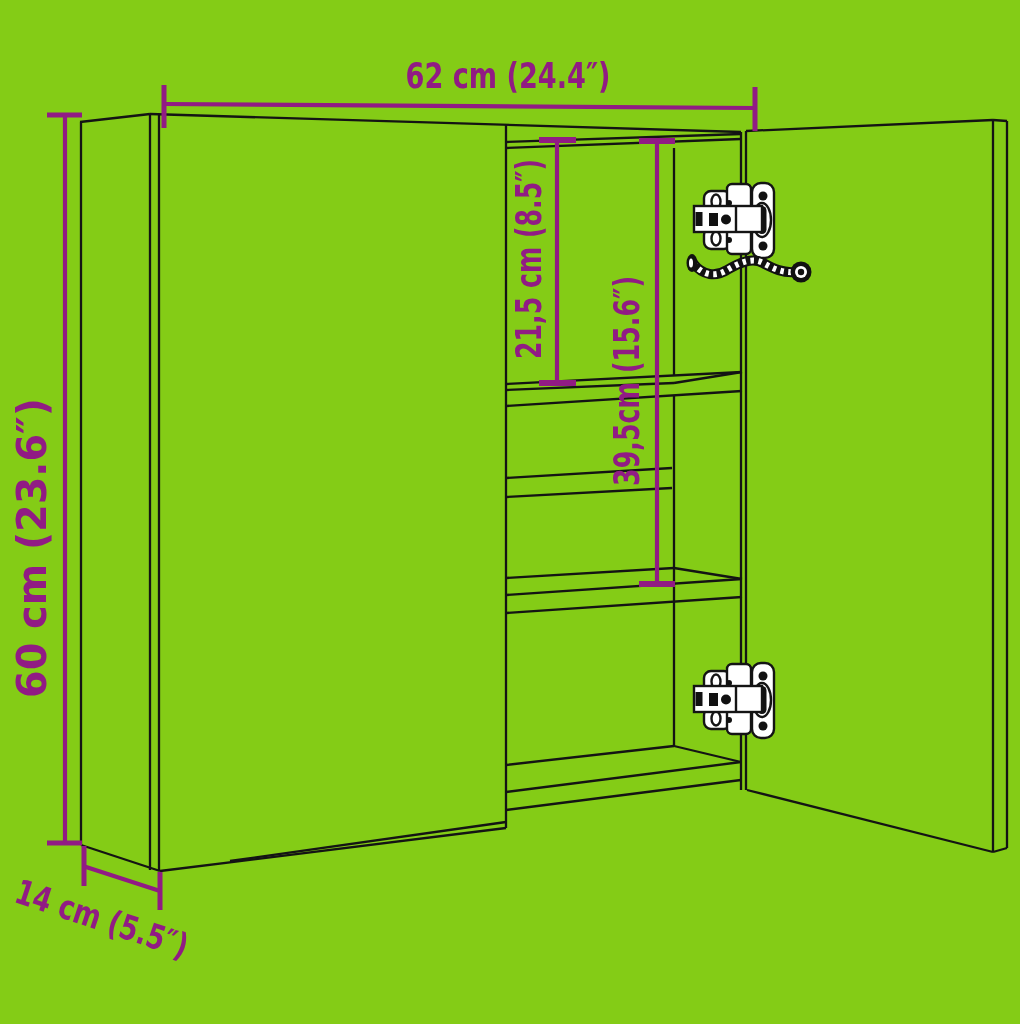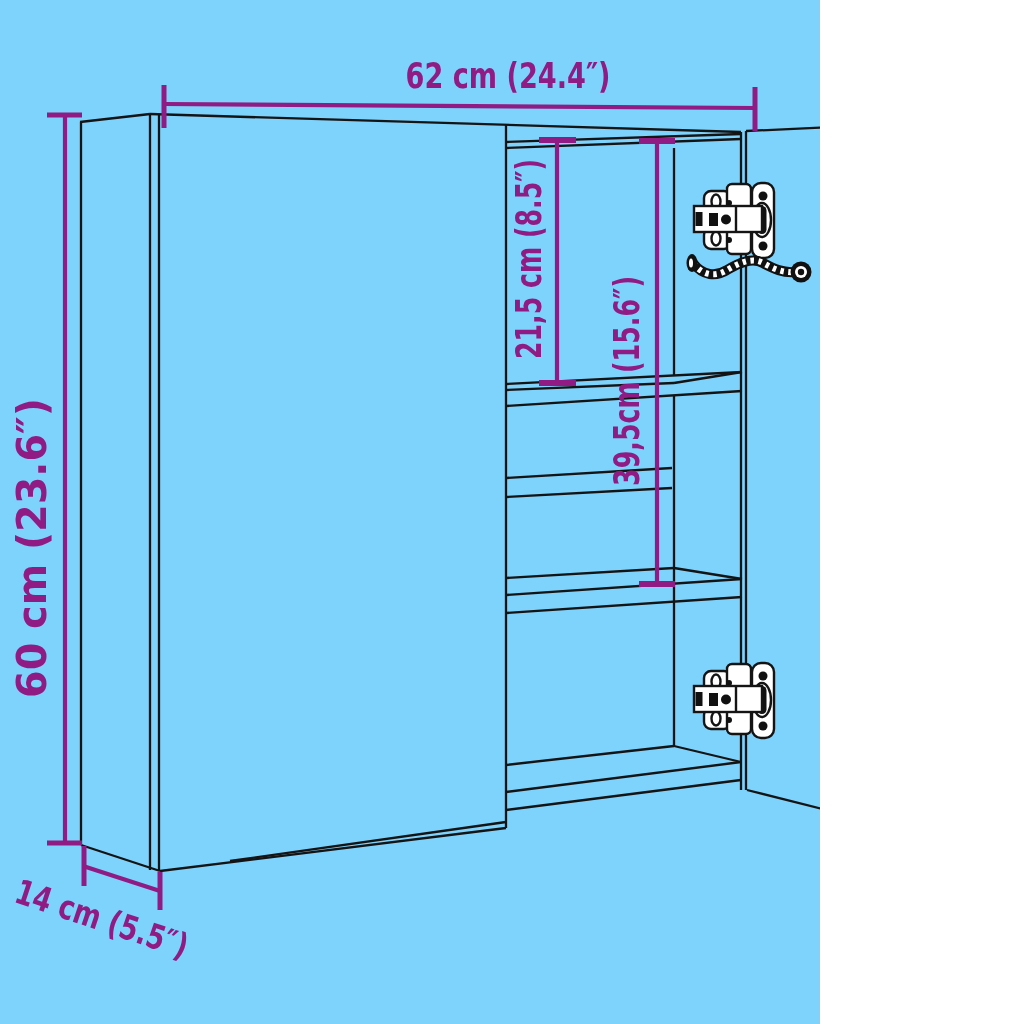--- a/index.html
+++ b/index.html
@@ -1,21 +1,21 @@
 <!DOCTYPE html>
 <html><head>
 <meta charset="utf-8">
 <title>Diagram</title>
 <style>
   html, body { margin: 0; padding: 0; background: #ffffff; }
   .canvas {
     position: relative;
-    width: 820px;
+    width: 1020px;
     height: 1024px;
-    background: #7dd3fc;
+    background: #84cc16;
     overflow: hidden;
     font-family: "DejaVu Sans", sans-serif;
   }
   svg { display: block; }
   text {
     font-family: "DejaVu Sans", "Liberation Sans", sans-serif;
     font-weight: bold;
   }
 </style>
 </head>

